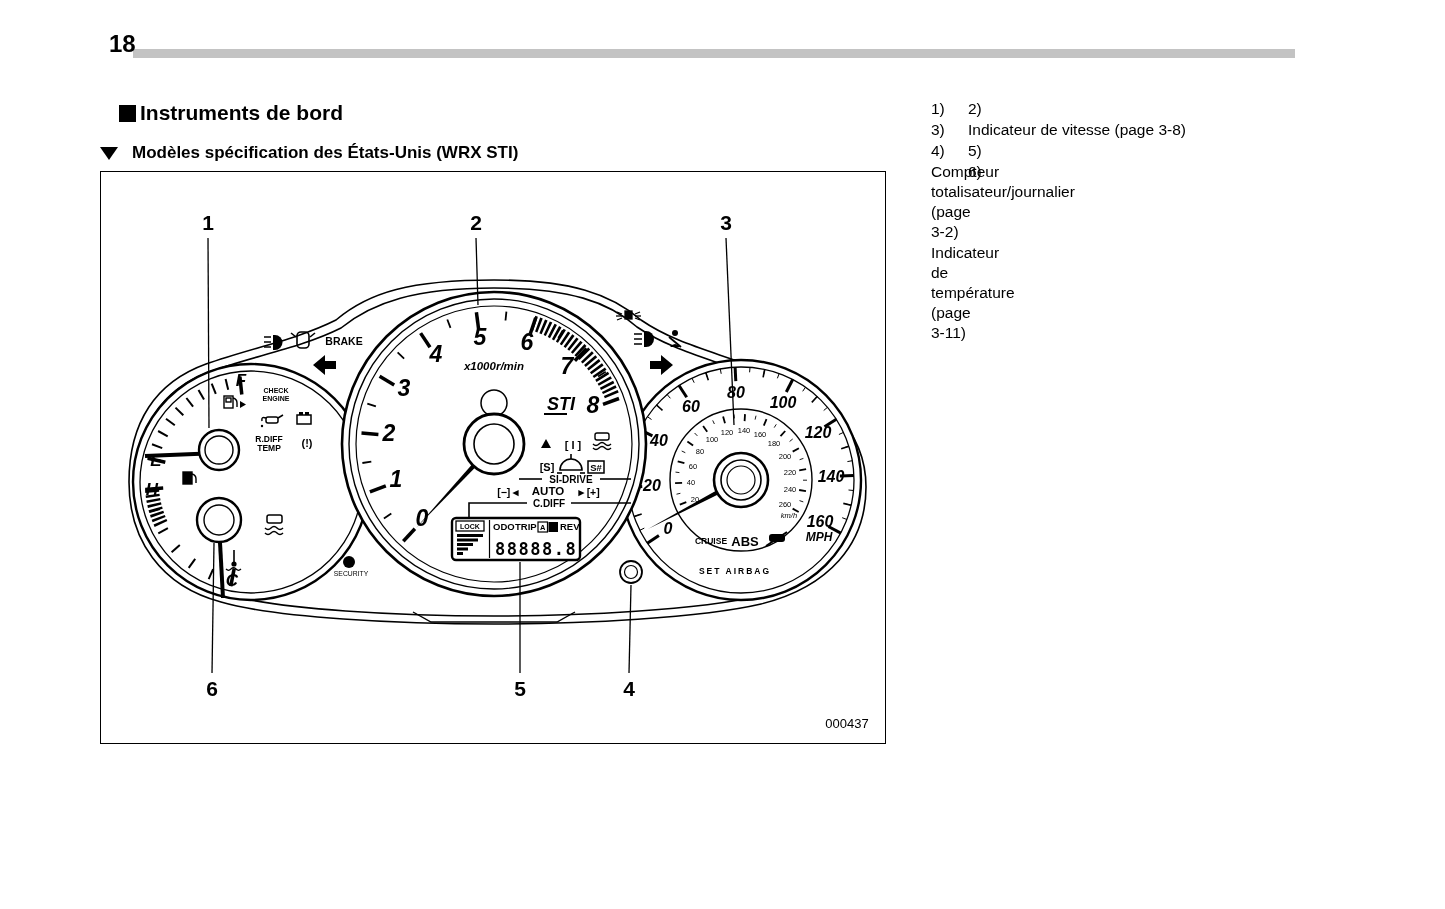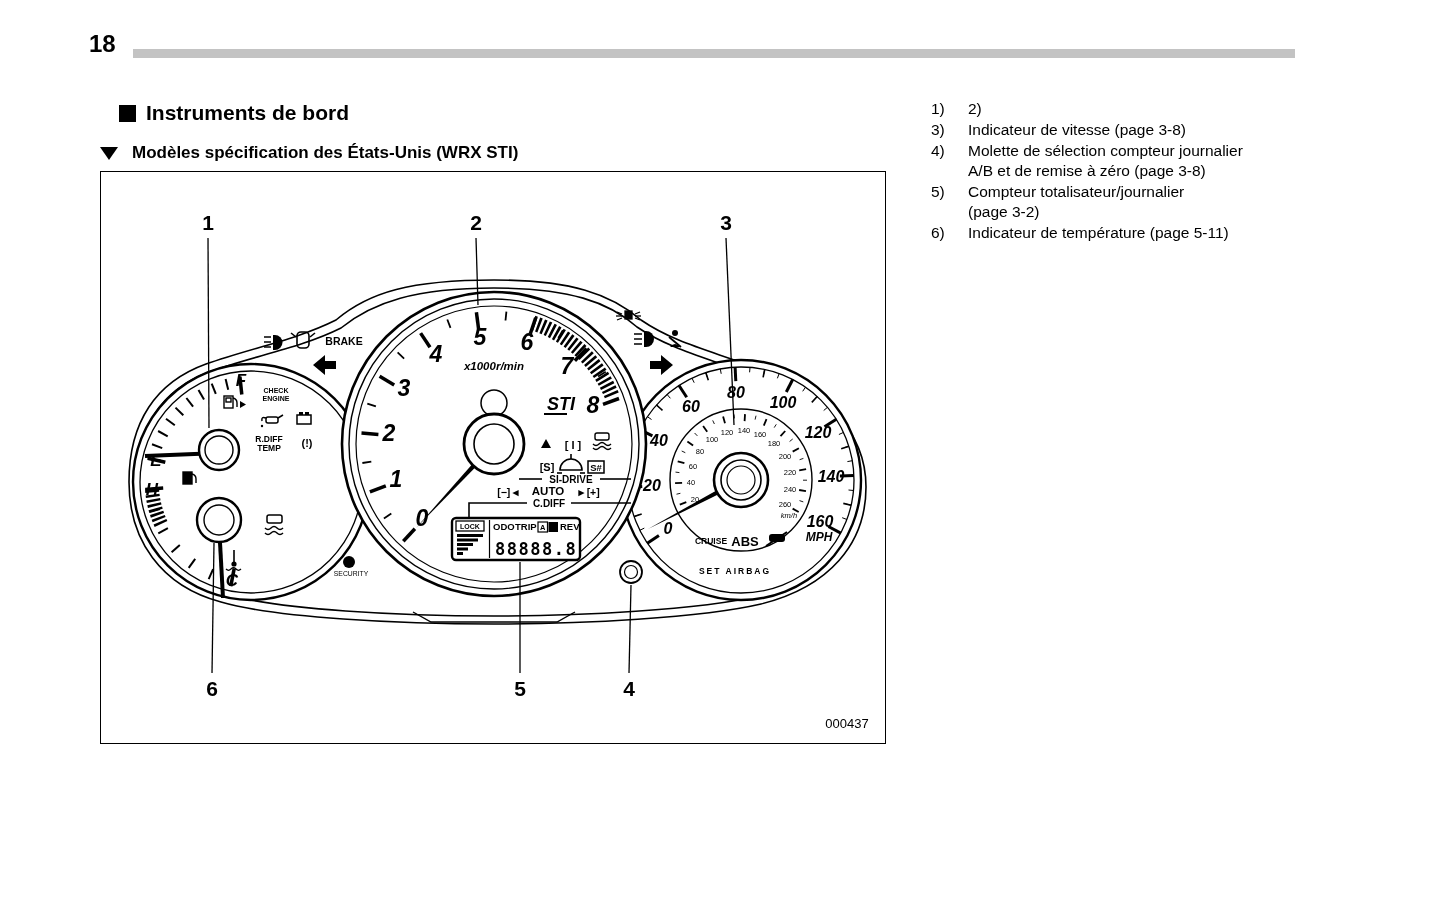--- a/index.html
+++ b/index.html
@@ -1,20 +1,20 @@
 <!DOCTYPE html>
 <html><head>
 <meta charset="utf-8">
 <style>
   html,body{margin:0;padding:0;background:#fff;}
   body{width:1445px;height:909px;position:relative;font-family:"Liberation Sans",sans-serif;color:#000;overflow:hidden;}
   .abs{position:absolute;}
-  .pagenum{left:89px;top:30px;font-size:24px;font-weight:bold;z-index:2;}
+  .pagenum{left:109px;top:30px;font-size:24px;font-weight:bold;z-index:2;}
   .headbar{left:133px;top:49px;width:1162px;height:9px;background:#c3c3c3;}
-  .title{left:100px;top:101px;display:flex;align-items:center;gap:10px;font-size:21px;font-weight:bold;padding-left:19px;}
+  .title{left:100px;top:101px;display:flex;align-items:center;gap:4px;font-size:21px;font-weight:bold;padding-left:19px;}
   .title .sq{width:17px;height:17px;background:#000;display:inline-block;}
   .subtitle{left:100px;top:143px;display:flex;align-items:center;gap:14px;font-size:17px;font-weight:bold;}
   .subtitle .tri{width:0;height:0;border-left:9px solid transparent;border-right:9px solid transparent;border-top:13px solid #000;display:inline-block;}
   .figure{left:100px;top:171px;width:786px;height:573px;border:1.5px solid #000;box-sizing:border-box;}
   .legend{left:931px;top:99px;width:360px;display:grid;grid-template-columns:37px 1fr;row-gap:1px;font-size:15.5px;line-height:1.29;}
   .legend .t{white-space:pre-line;}
   svg{font-family:"Liberation Sans",sans-serif;}
   svg text{fill:#000;}
   .it{font-style:italic;font-weight:bold;}
 </style>
@@ -33,27 +33,25 @@
   <span class="tri"></span>
   <span>Modèles spécification des États-Unis (WRX STI)</span>
 </div>
 
 <div class="abs legend">
   <div>1)</div>
   <div>2)</div>
   <div>3)</div>
   <div class="t">Indicateur de vitesse (page 3-8)</div>
   <div>4)</div>
-  <div class="t">Molette de sélection compteur journalier
-A/B et de remise à zéro (page 3-8)</div>
   <div>5)</div>
   <div class="t">Compteur totalisateur/journalier
 (page 3-2)</div>
   <div>6)</div>
-  <div class="t">Indicateur de température (page 5-11)</div>
+  <div class="t">Indicateur de température (page 3-11)</div>
 </div>
 
 <div class="abs figure">
 <svg width="783" height="570" viewBox="0 0 783 570">
 
   <g fill="none" stroke="#000" stroke-width="1.6">
     <path d="M 28 310 C 28 250 55 210 105 192 C 150 176 195 168 235 148 C 268 120 310 108 393 108 C 470 108 510 122 540 148 C 575 172 615 180 655 196 C 722 218 765 258 765 315 C 765 372 728 415 660 432 C 600 446 480 452 393 452 C 300 452 175 446 120 430 C 60 414 28 368 28 310 Z"></path>
     <path d="M 36 310 C 36 256 60 218 108 200 C 152 184 200 176 240 156 C 272 130 315 116 393 116 C 468 116 508 130 536 155 C 570 178 610 187 650 203 C 712 224 757 262 757 315 C 757 368 722 408 658 424 C 598 438 478 444 393 444 C 302 444 178 438 124 422 C 66 407 36 364 36 310 Z"></path>
   </g>
 

